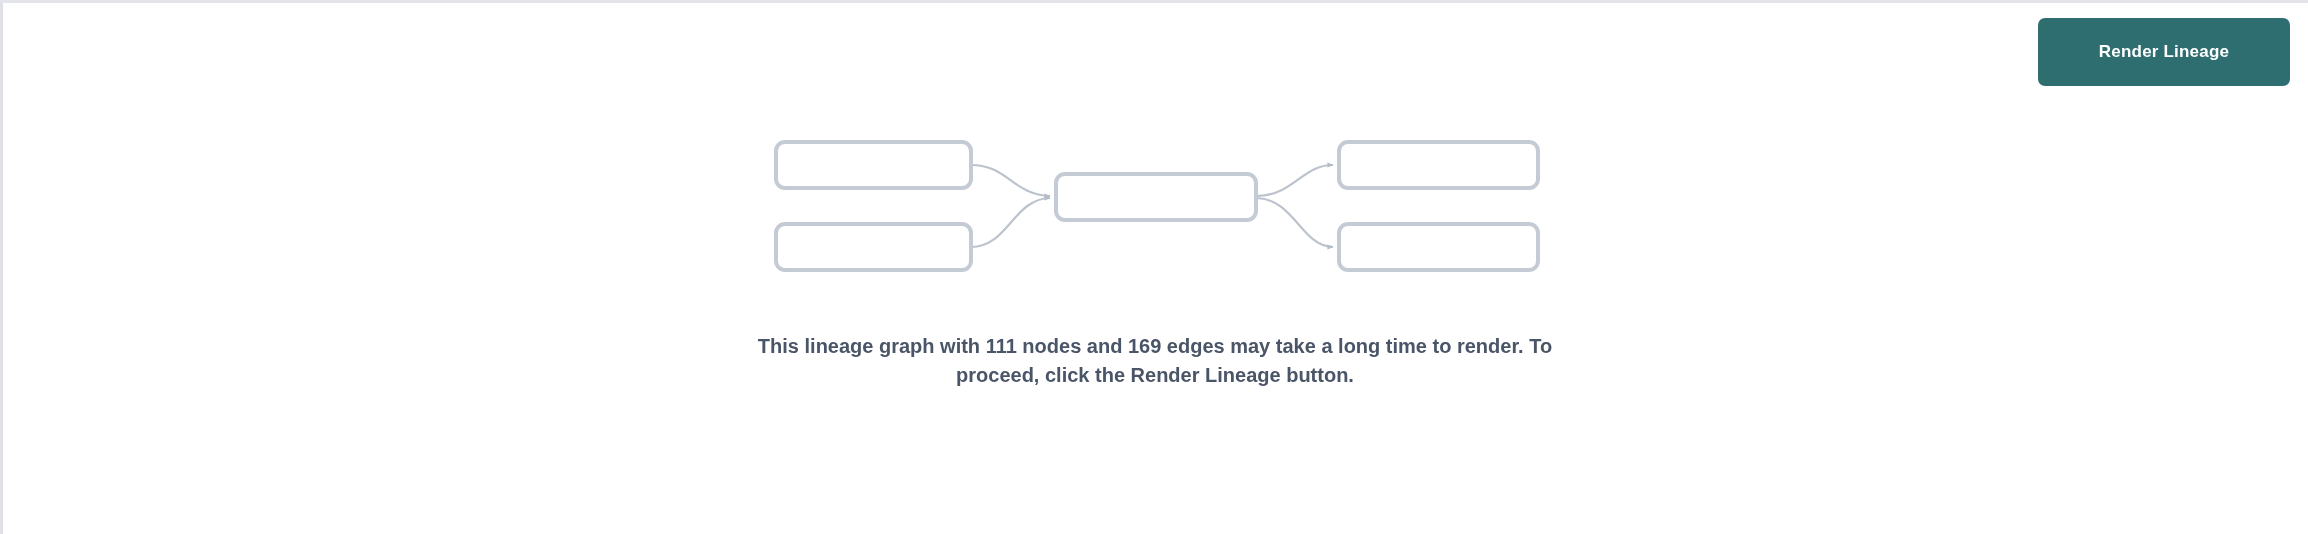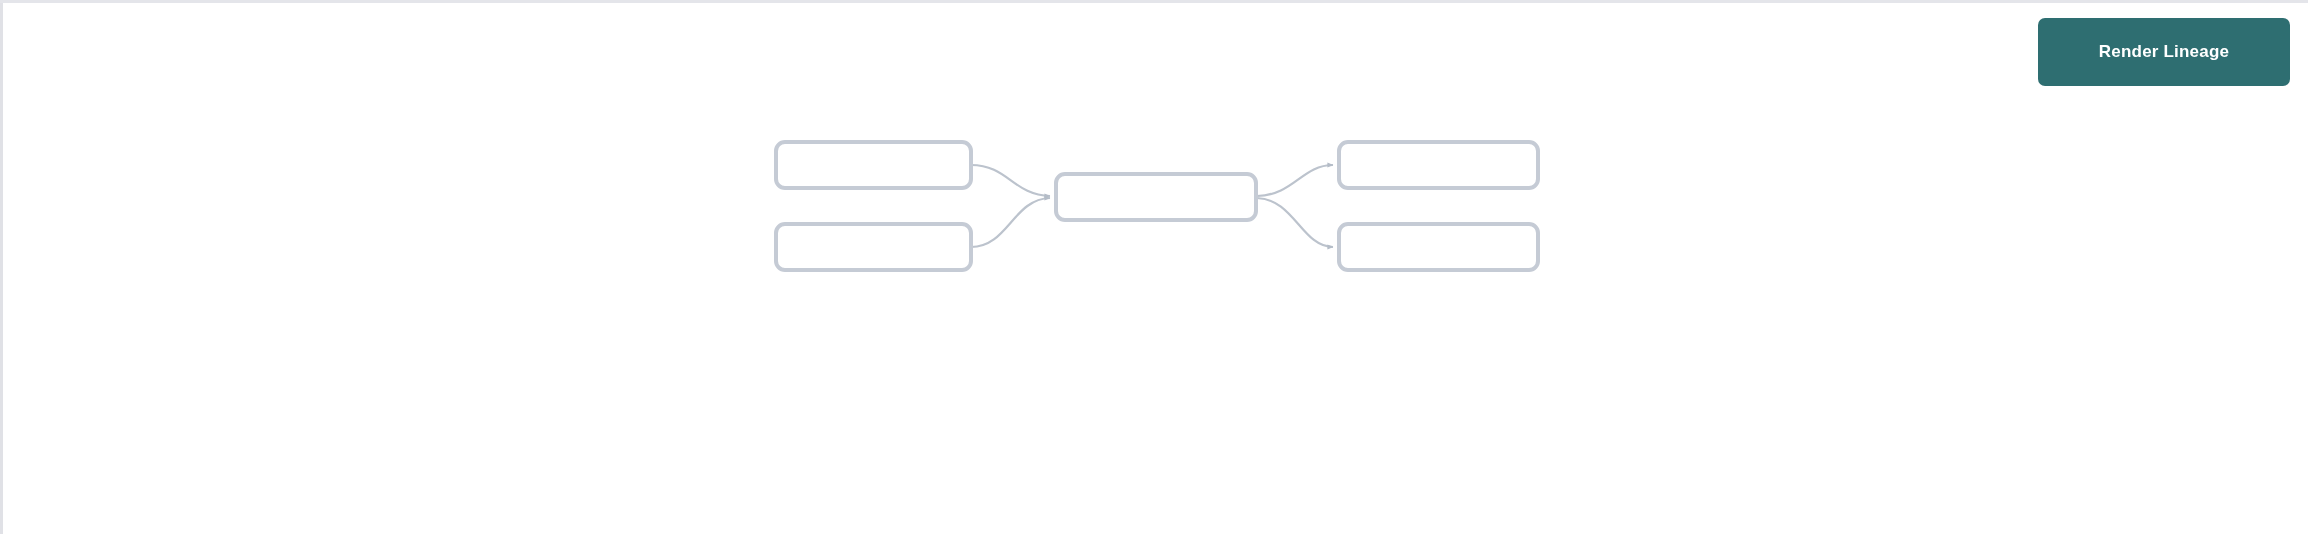--- a/index.html
+++ b/index.html
@@ -130,14 +130,15 @@
       <rect class="node-rect" x="16" y="17" width="195" height="46" rx="9" ry="9"></rect>
       <rect class="node-rect" x="16" y="99" width="195" height="46" rx="9" ry="9"></rect>
 
       <rect class="node-rect" x="296" y="49" width="200" height="46" rx="9" ry="9"></rect>
 
       <rect class="node-rect" x="579" y="17" width="199" height="46" rx="9" ry="9"></rect>
       <rect class="node-rect" x="579" y="99" width="199" height="46" rx="9" ry="9"></rect>
     </svg>
   </div>
 
+  <div class="message">This lineage graph with 111 nodes and 169 edges may take a long time to render. To proceed, click the Render Lineage button.</div>
 
 </div>
 
 </body></html>

